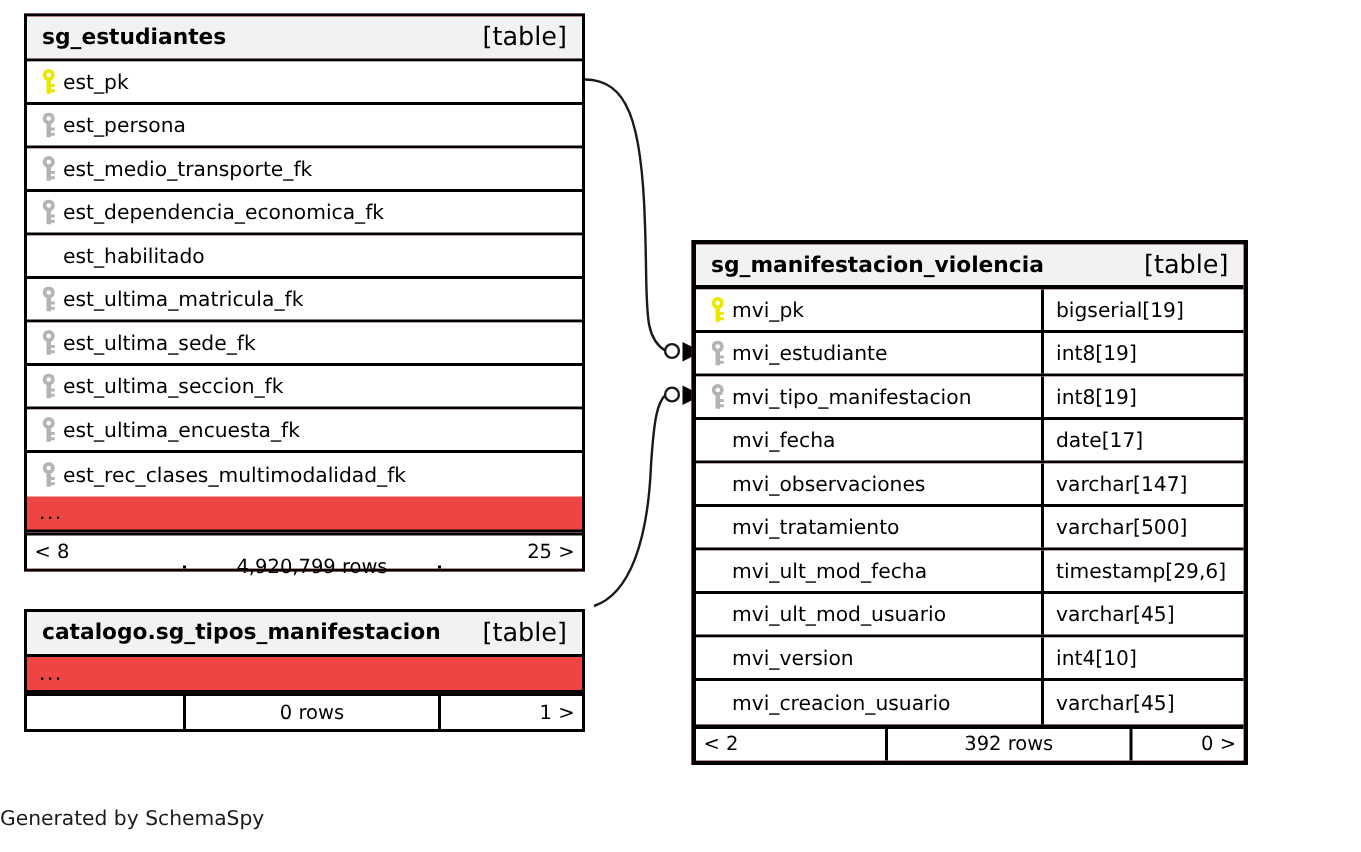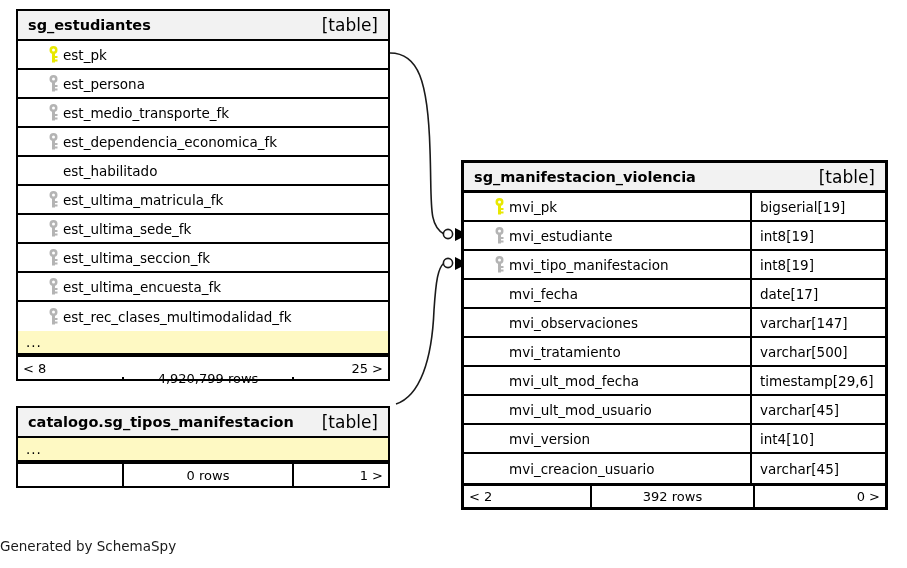--- a/index.html
+++ b/index.html
@@ -23,21 +23,21 @@
   .edges {
     position: absolute;
     left: 0; top: 0;
     width: 907px;
     height: 568px;
     pointer-events: none;
     z-index: 5;
   }
   .tbl {
     position: absolute;
-    background: #fef9c3;
+    background: #ef4444;
     box-sizing: border-box;
     border: 2px solid #000000;
     z-index: 10;
   }
   .tbl.thick { border-width: 3px; }
 
   .tbl-head {
     display: flex;
     align-items: center;
     justify-content: space-between;
@@ -67,21 +67,21 @@
     border-bottom: 2px solid #000000;
     height: 29px;
     background: #ffffff;
   }
   .row:last-of-type { border-bottom: none; }
 
   .col-name {
     flex: 1 1 auto;
     display: flex;
     align-items: center;
-    padding-left: 25px;
+    padding-left: 4px;
     box-sizing: border-box;
     min-width: 0;
   }
   .col-type {
     flex: 0 0 auto;
     display: flex;
     align-items: center;
     padding-left: 8px;
     box-sizing: border-box;
     border-left: 2px solid #000000;
@@ -140,21 +140,21 @@
     top: 538px;
     font-size: 13.5px;
     color: #1a1a1a;
     white-space: nowrap;
     z-index: 10;
   }
 
   
   #t-estudiantes { left: 16px; top: 9px; width: 374px; }
   #t-catalogo    { left: 16px; top: 406px; width: 374px; }
-  #t-mvi         { left: 461px; top: 160px; width: 427px; }
+  #t-mvi         { left: 461px; top: 160px; width: 371px; }
 
   #t-estudiantes .f-prev { width: 104px; }
   #t-estudiantes .f-mid  { width: 172px; margin-top: 20px; }
   #t-catalogo   .f-prev { width: 104px; }
   #t-catalogo   .f-mid  { width: 172px; }
   #t-mvi .f-prev { width: 126px; }
   #t-mvi .f-mid  { width: 165px; }
   #t-mvi .col-type { width: 135px; }
 </style>
 </head>

